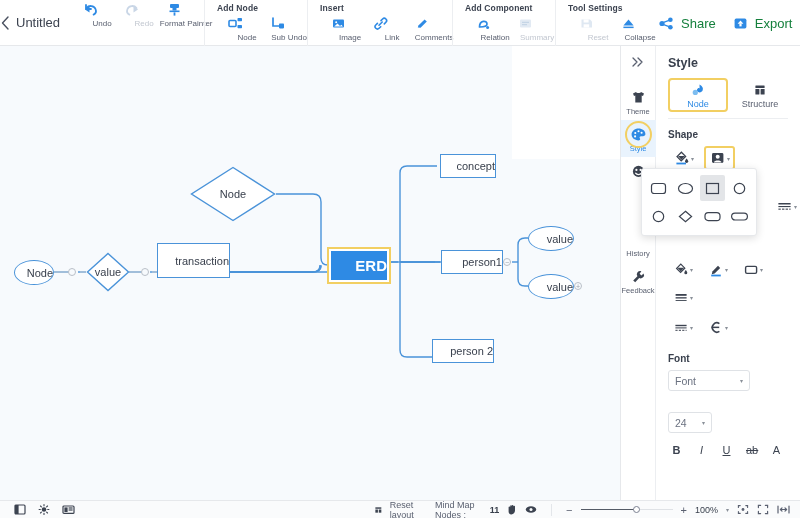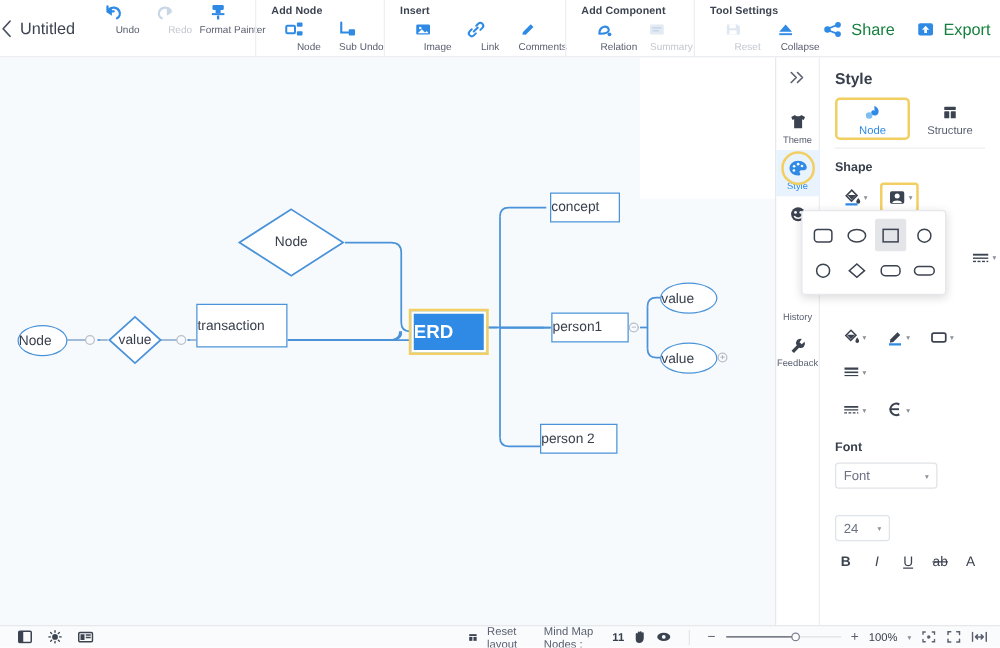--- a/index.html
+++ b/index.html
@@ -54,21 +54,21 @@
   .canvas {
     position: absolute; left: 0; top: 46px; width: 620px; height: 454px;
     background: #f7fafd; overflow: hidden;
   }
   .canvas-white-overlay {
     position: absolute; left: 512px; top: 0px; width: 108px; height: 113px;
     background: #ffffff;
   }
   .canvas svg { position: absolute; left: 0; top: 0; }
   .node {
-    position: absolute; display: flex; align-items: center; justify-content: flex-start;
+    position: absolute; display: flex; align-items: center; justify-content: flex-end;
     font-size: 11px; color: #39404d; background: #fff;
     border: 1.4px solid #4a93d9; white-space: nowrap;
   }
   .node.ellipse { border-radius: 50%; }
   .node.root {
     background: #2e8ae4; color: #fff; font-weight: bold; font-size: 15px;
     border: 2px solid #ffffff; outline: 2px solid #f2cf62; outline-offset: 0px;
   }
   .node-diamond { position: absolute; }
   .node-diamond .dlabel {

